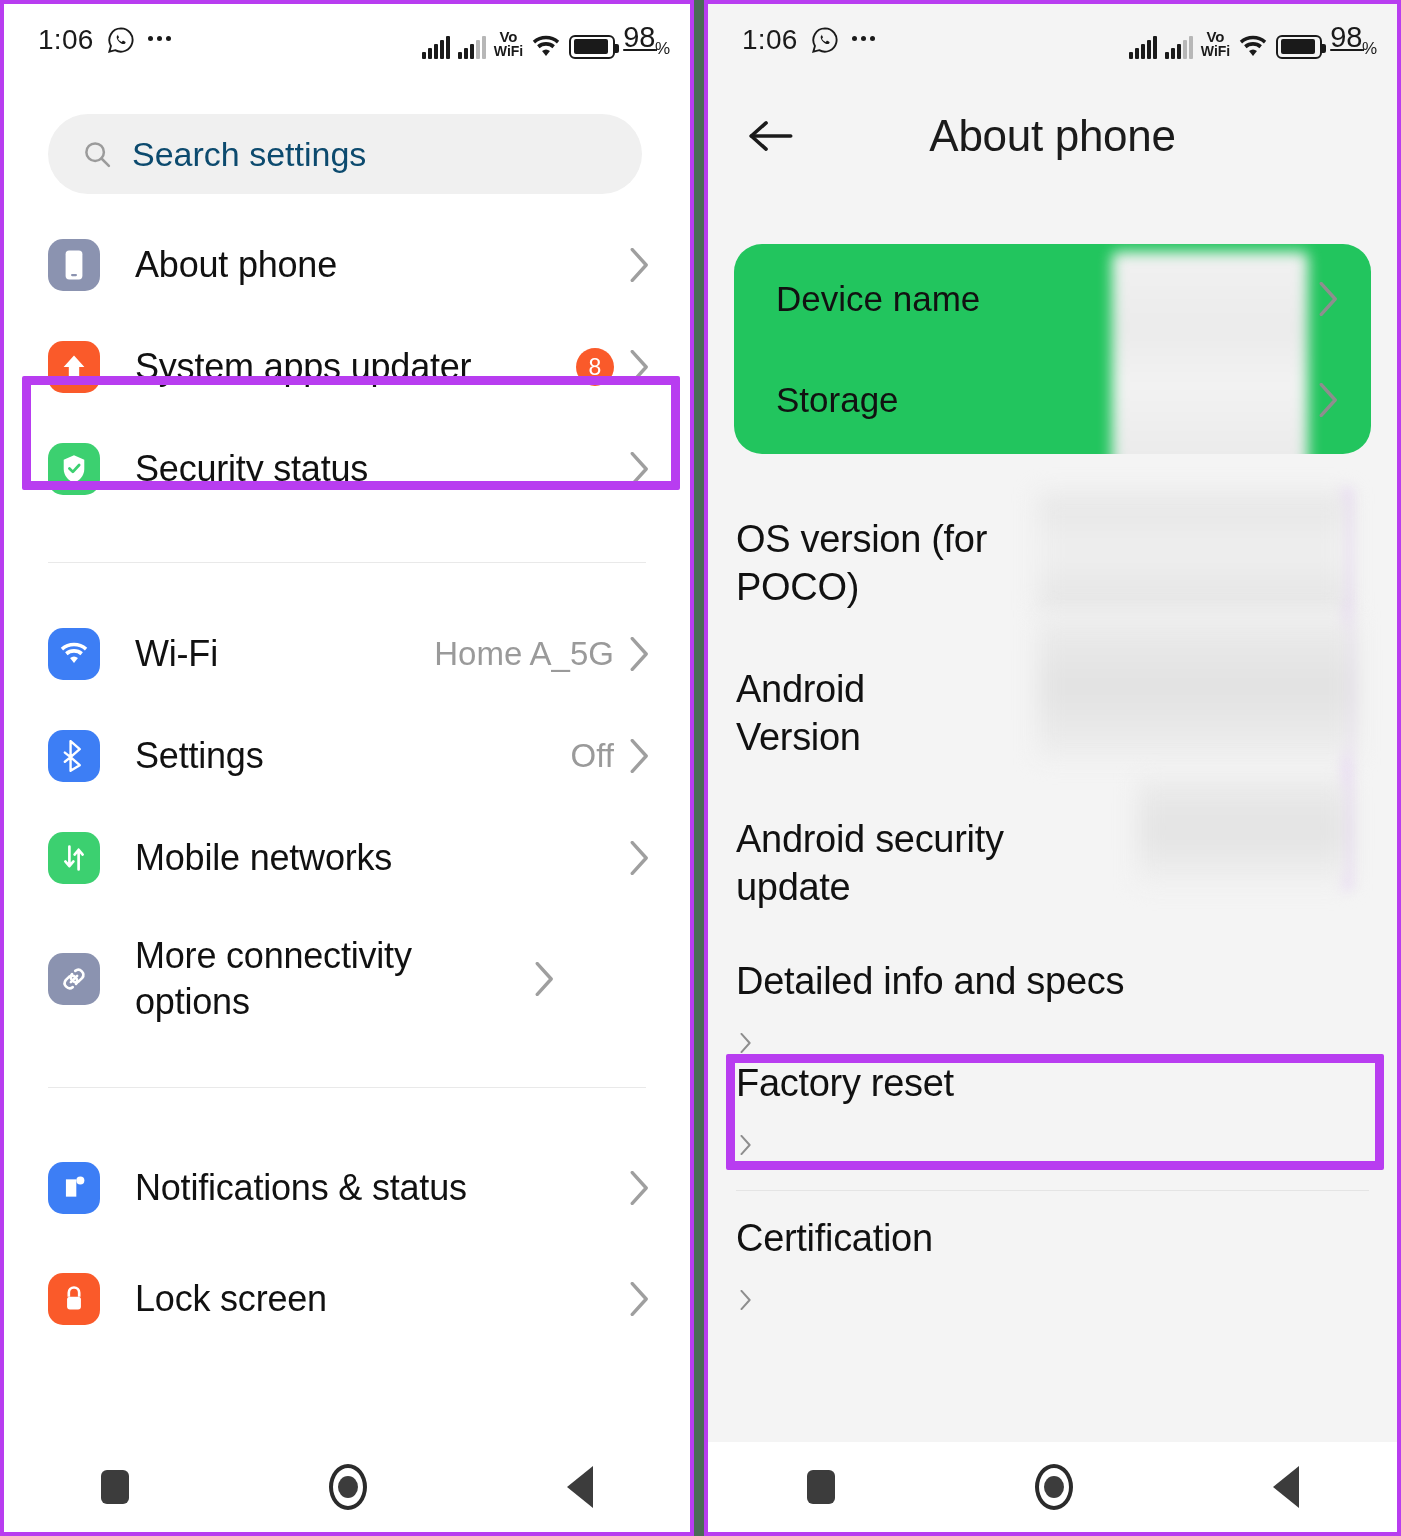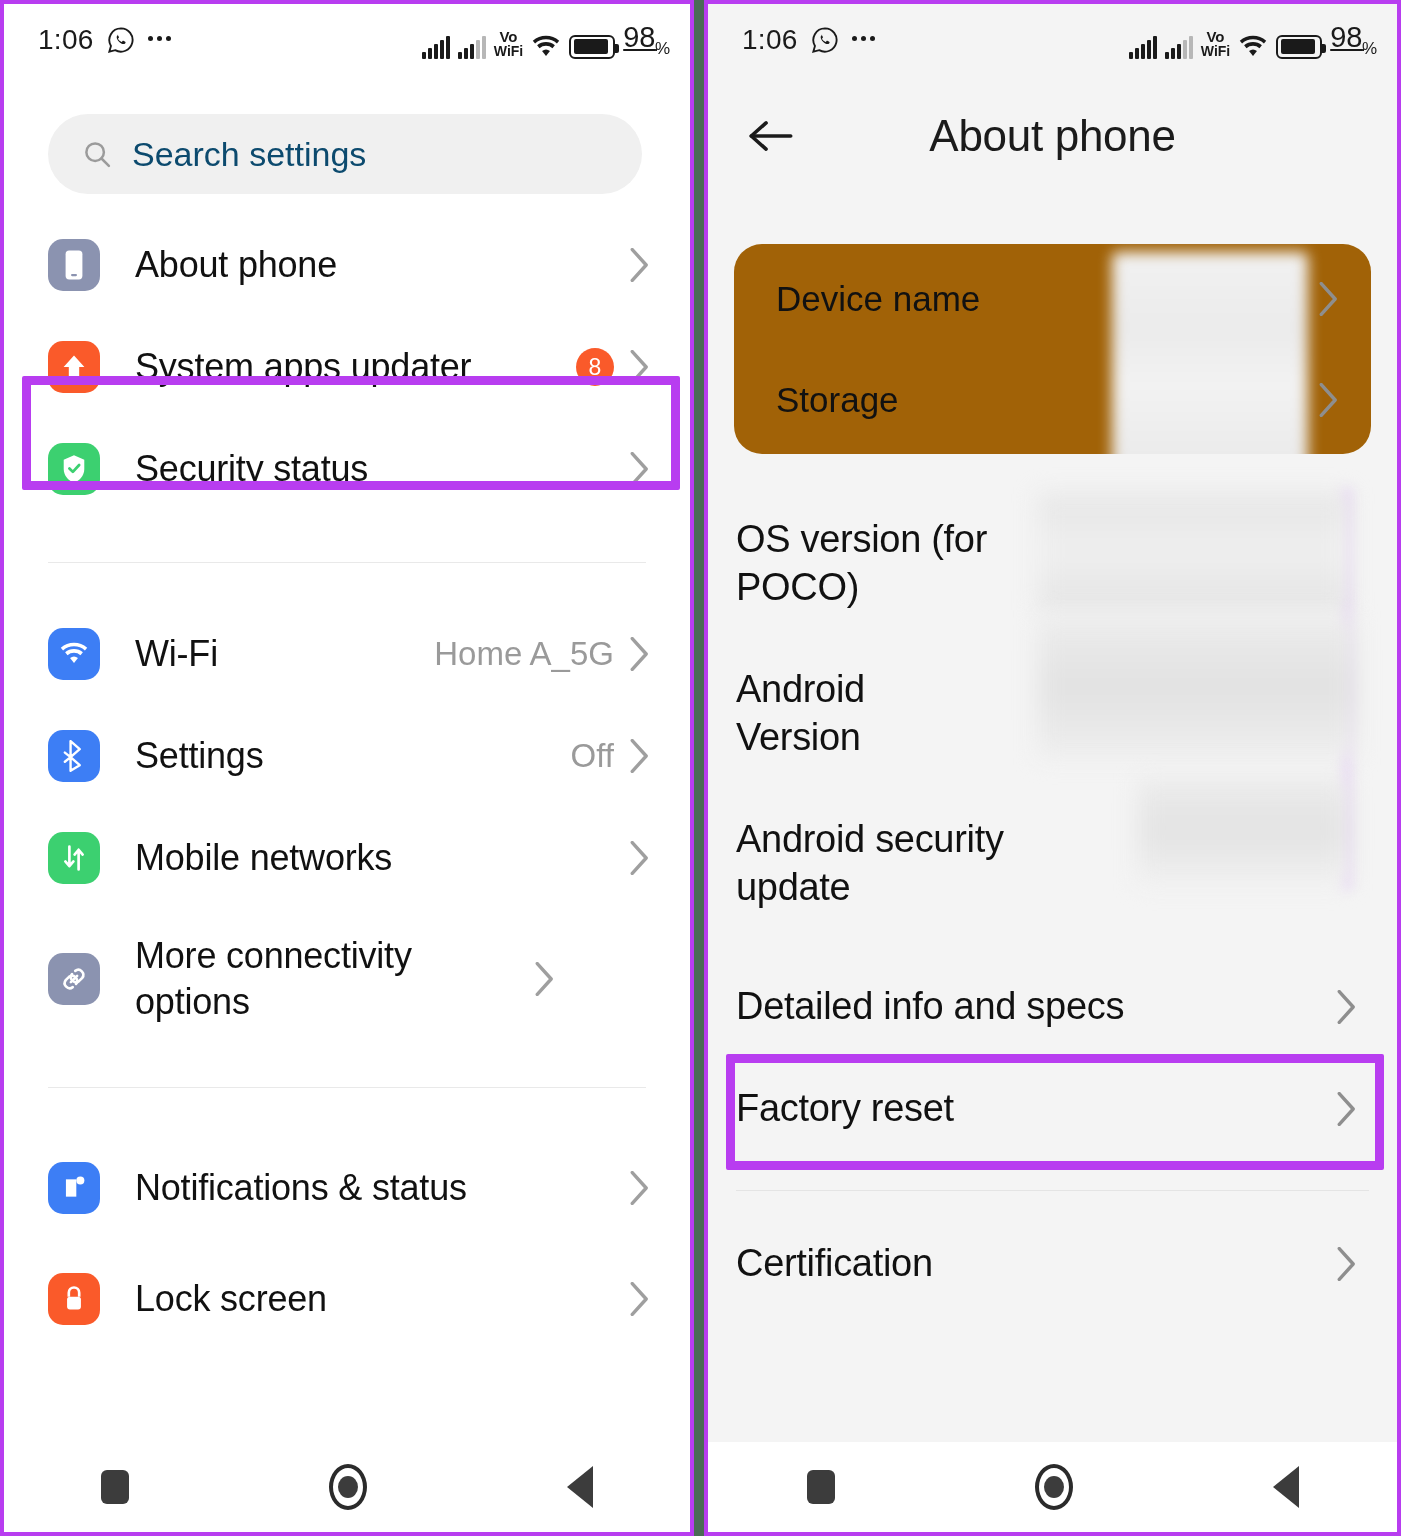--- a/index.html
+++ b/index.html
@@ -128,21 +128,21 @@
     position: relative;
   }
   .back-ic { width: 46px; height: 36px; }
   .appbar-title {
     position: absolute; left: 0; right: 0; text-align: center;
     font-size: 44px; color: #1b1b1b; font-weight: 400; letter-spacing: -.3px;
   }
 
   .card {
     margin: 48px 26px 0 26px;
-    background: #a16207; border-radius: 28px;
+    background: #22c55e; border-radius: 28px;
     padding: 4px 0;
     position: relative; overflow:hidden;
   }
   .card .crow {
     display:flex; align-items:center; min-height:101px;
     padding: 0 32px 0 42px;
   }
   .card .crow .clabel { font-size: 35px; color:#111; font-weight:500; flex:1; }
 
   .blur-card {
@@ -168,22 +168,23 @@
         background:linear-gradient(180deg,#e6e6e6,#efefef,#e4e4e4); }
   .bb2{ top:130px; left:330px; width:318px; height:140px;
         background:linear-gradient(180deg,#ececec,#e2e2e2,#eeeeee); }
   .bb3{ top:292px; left:430px; width:210px; height:104px;
         background:linear-gradient(180deg,#ebebeb,#e3e3e3,#f0f0f0); }
   .bb-purple{ position:absolute; top:0; left:634px; width:10px; height:402px;
         background:#e8d8f4; filter: blur(6px); }
 
   .menulist { margin-top: 22px; }
   .mrow {
-    display:flex; align-items:center; padding: 0 40px 9px 28px;
+    display:flex; align-items:flex-start; padding: 0 40px 9px 28px;
     min-height: 102px;
+    flex-direction: column;
   }
   .mrow .mlabel { font-size:38px; color:#111; font-weight:500; flex:1; letter-spacing:-.3px;}
   .rdivider { height:1px; background:#e4e4e4; margin: 26px 28px 26px 28px; }
 
   .hl-right {
     position: absolute;
     left: 18px; top: 978px; width: 658px; height: 116px;
     border: 9px solid #b83df0; border-radius: 2px; pointer-events:none;
   }
 

